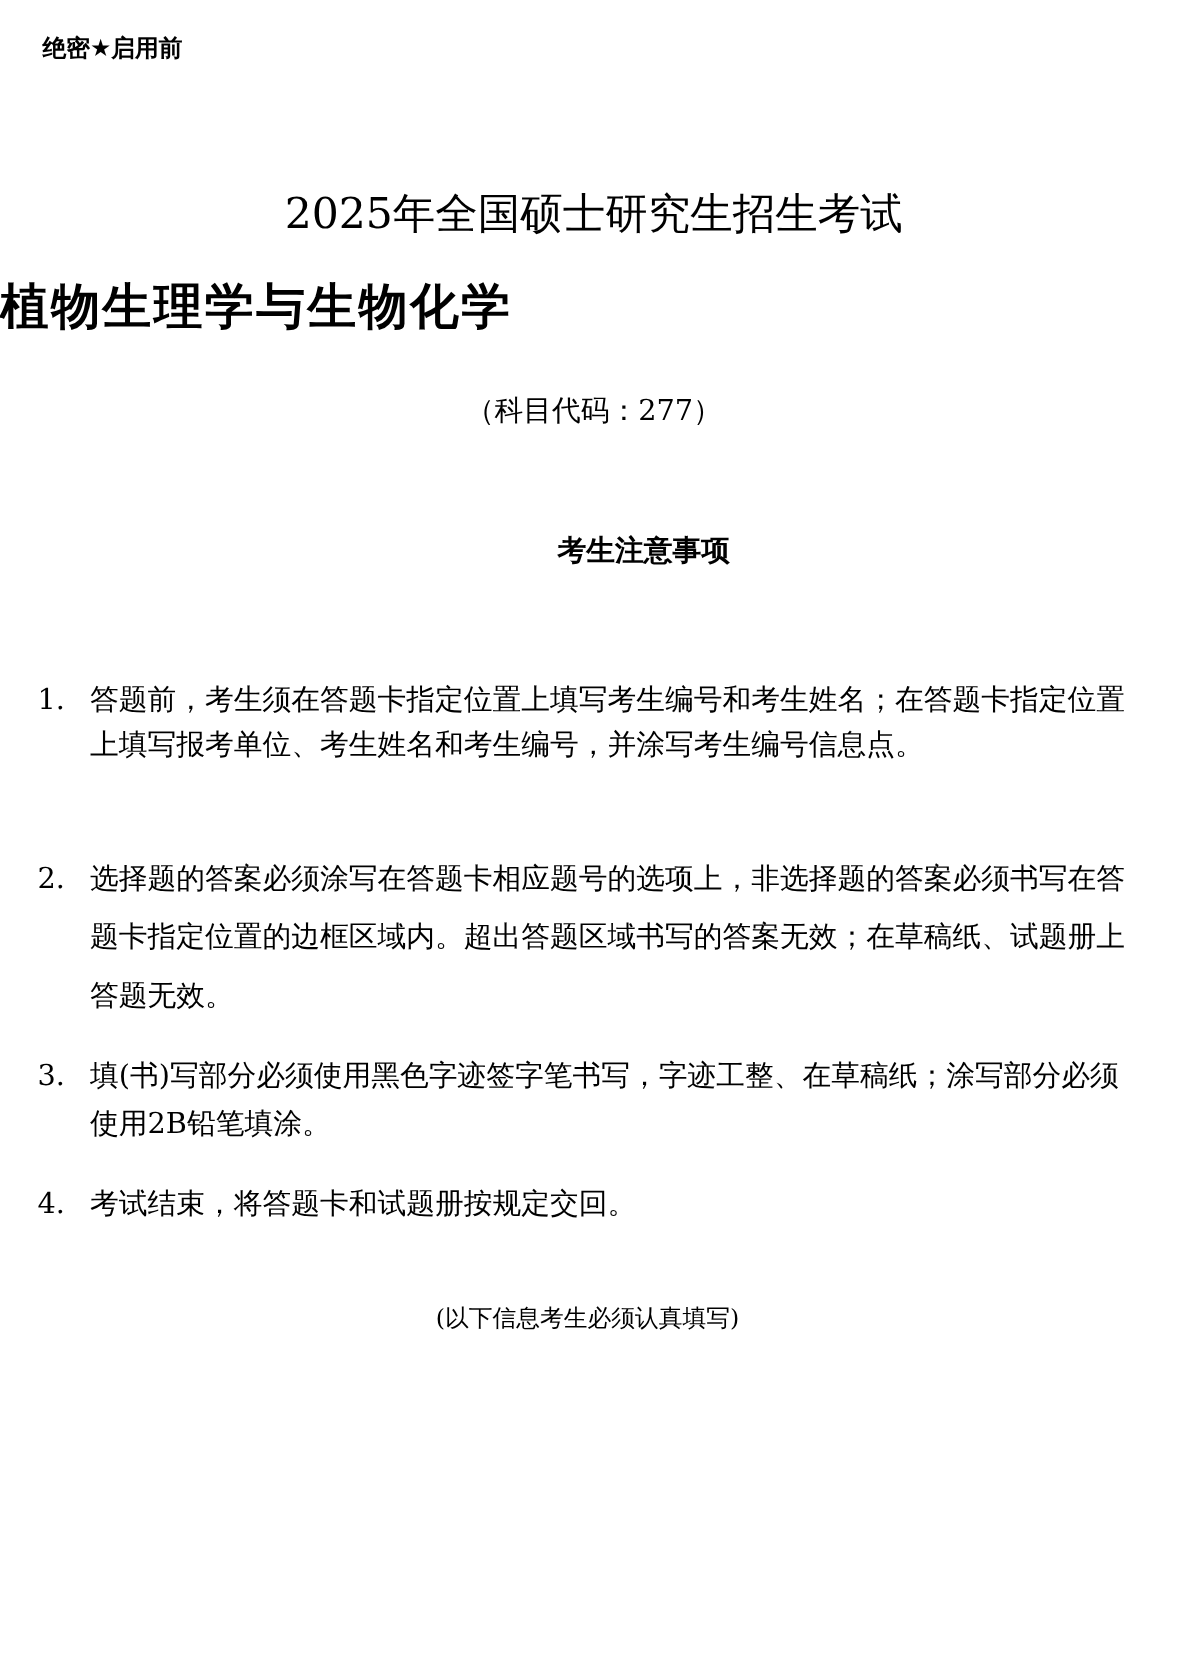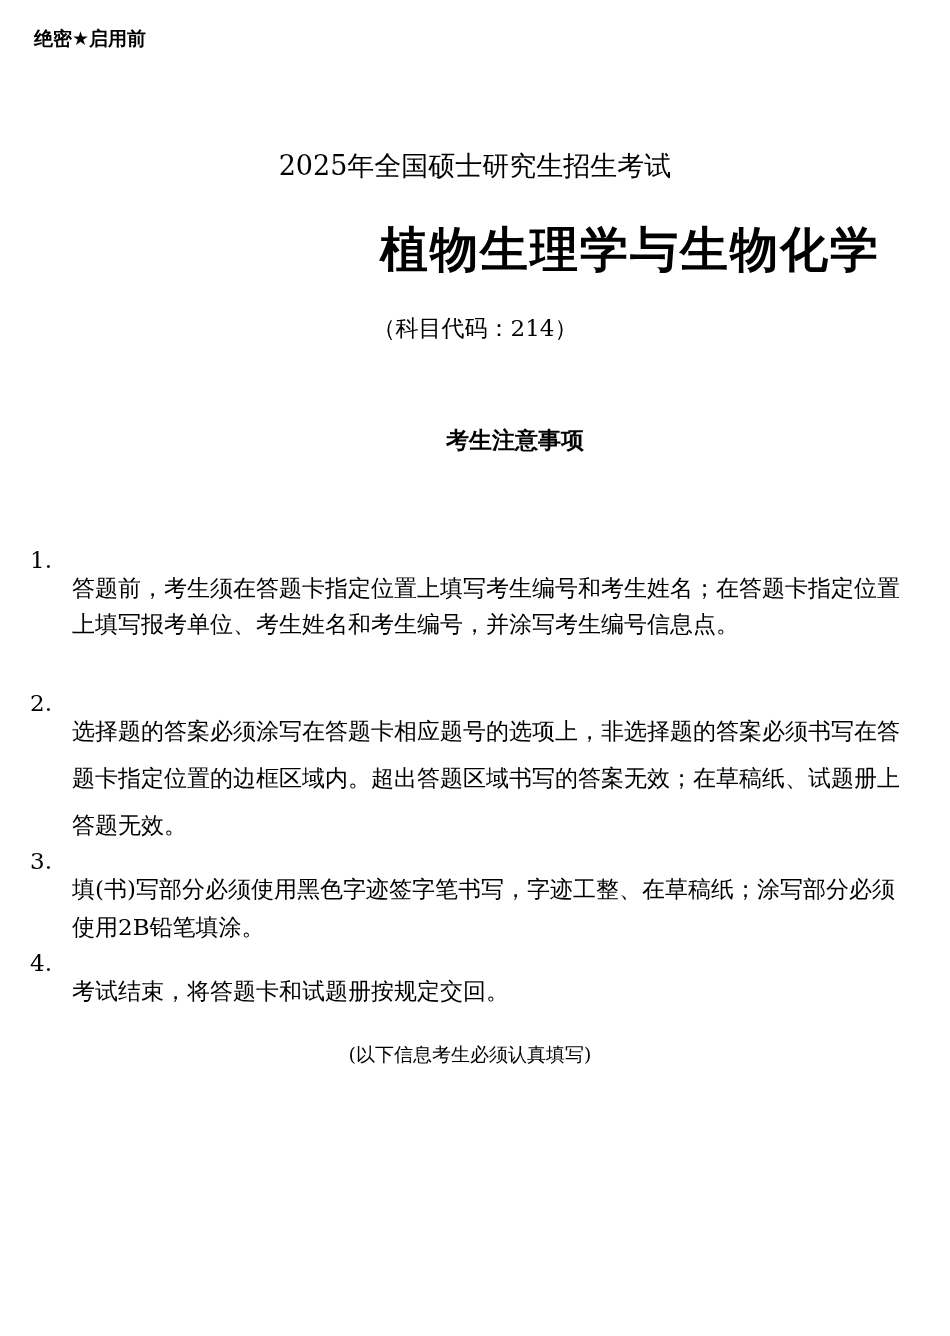--- a/index.html
+++ b/index.html
@@ -3,40 +3,40 @@
 <meta charset="utf-8">
 <style>
   html, body { margin: 0; padding: 0; background: #ffffff; }
   body { width: 950px; height: 1336px; position: relative; overflow: hidden; color: #000; }
   .confidential {
     position: absolute; left: 34px; top: 26px;
     font-family: "DejaVu Sans", sans-serif; font-weight: bold; font-size: 19px;
   }
   .exam-name {
     position: absolute; left: 0; width: 950px; top: 148px; text-align: center;
-    font-family: "DejaVu Serif", serif; font-size: 27px;
+    font-family: "DejaVu Serif", serif; font-size: 34px;
   }
   .subject-title {
-    position: absolute; left: 0; width: 880px; top: 218px; text-align: right;
-    font-family: "DejaVu Sans", sans-serif; font-weight: bold; font-size: 48px; letter-spacing: 2px;
+    position: absolute; left: 0; width: 880px; top: 218px; text-align: left;
+    font-family: "DejaVu Sans", sans-serif; font-weight: bold; font-size: 39px; letter-spacing: 2px;
   }
   .subject-code {
     position: absolute; left: 0; width: 950px; top: 313px; text-align: center;
     font-family: "DejaVu Serif", serif; font-size: 23px;
   }
   .notice-heading {
     position: absolute; left: 0; width: 950px; top: 425px; text-align: center;
     font-family: "DejaVu Sans", sans-serif; font-weight: bold; font-size: 23px; padding-left: 40px;
   }
   .notice-item {
     position: absolute; left: 30px; width: 885px;
     font-family: "DejaVu Serif", serif; font-size: 23px;
   }
   .notice-item .num { position: absolute; left: 0; top: 0; width: 40px; }
-  .notice-item .text { margin-left: 42px; margin-top: 28px; }
+  .notice-item .text { margin-left: 42px; }
   #n1 { top: 542px; line-height: 36px; }
   #n2 { top: 686px; line-height: 47px; top: 680px; }
   #n3 { top: 842px; line-height: 38px; }
   #n4 { top: 945px; line-height: 36px; }
   .form-caption {
     position: absolute; left: 0; width: 940px; top: 1042px; text-align: center;
     font-family: "DejaVu Serif", serif; font-size: 19px;
   }
   table.info {
     position: absolute; left: 114px; top: 1068px; width: 710px;
@@ -47,21 +47,21 @@
   table.info td.label { width: 108px; text-align: center; height: 61px; }
   table.info td.box { width: 39px; }
 </style>
 </head>
 <body>
 
 <div class="confidential">绝密★启用前</div>
 
 <div class="exam-name">2025年全国硕士研究生招生考试</div>
 <div class="subject-title">植物生理学与生物化学</div>
-<div class="subject-code">（科目代码：214）</div>
+<div class="subject-code">（科目代码：277）</div>
 
 <div class="notice-heading">考生注意事项</div>
 
 <div class="notice-item" id="n1">
   <span class="num">1.</span>
   <div class="text">答题前，考生须在答题卡指定位置上填写考生编号和考生姓名；在答题卡指定位置上填写报考单位、考生姓名和考生编号，并涂写考生编号信息点。</div>
 </div>
 <div class="notice-item" id="n2">
   <span class="num">2.</span>
   <div class="text">选择题的答案必须涂写在答题卡相应题号的选项上，非选择题的答案必须书写在答题卡指定位置的边框区域内。超出答题区域书写的答案无效；在草稿纸、试题册上答题无效。</div>

